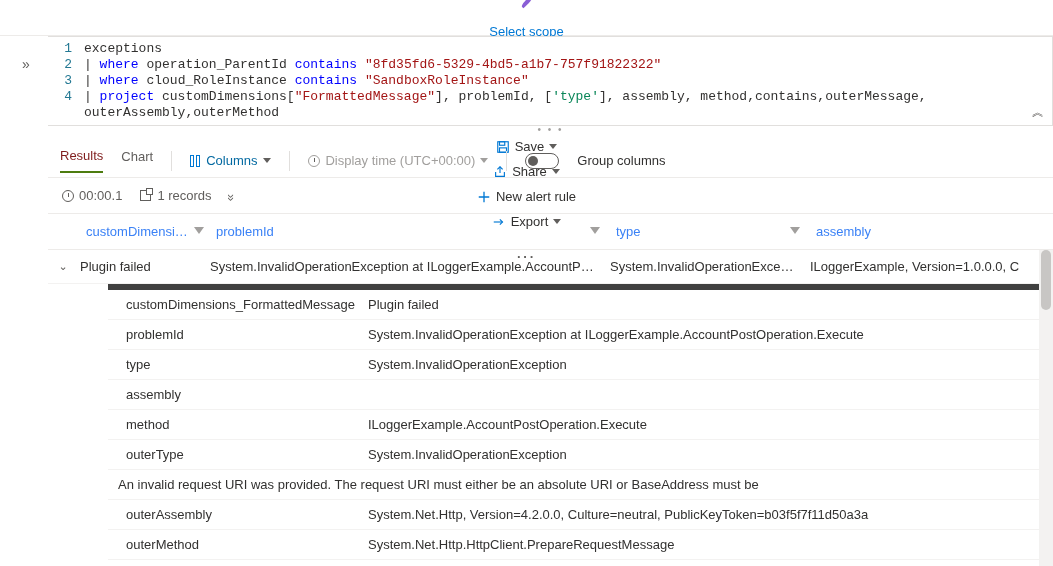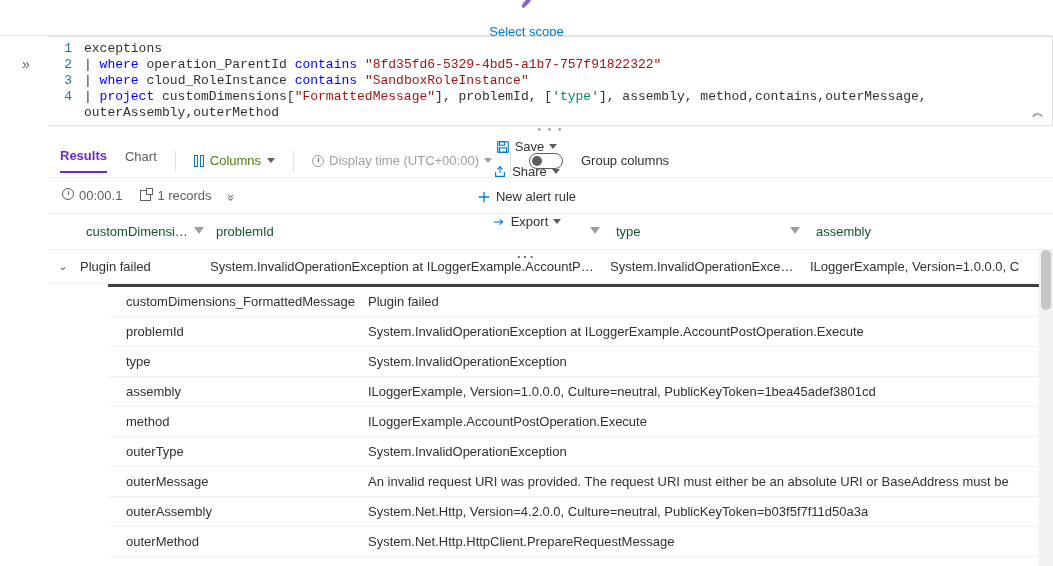--- a/index.html
+++ b/index.html
@@ -127,25 +127,25 @@
     padding: 6px 12px 0 12px;
     border-bottom: 1px solid #edebe9;
     height: 40px;
   }
   .tab {
     padding-bottom:8px;
     color:#605e5c;
     cursor:pointer;
   }
   .tab.active {
-    color:#6d28d9;
-    font-weight:700;
-    border-bottom: 2px solid #6d28d9;
-  }
-  .columns-btn { display:flex; gap:6px; align-items:center; color:#4d7c0f; }
+    color:#7f1d1d;
+    font-weight:400;
+    border-bottom: 2px solid #4d7c0f;
+  }
+  .columns-btn { display:flex; gap:6px; align-items:center; color:#0369a1; }
   .col-icon { display:inline-flex; gap:2px;}
   .col-icon span{ width:4px;height:12px; border:1px solid #0078d4; }
   .disabled { color:#a19f9d; }
   .toggle {
     width:34px; height:16px; border:1px solid #605e5c; border-radius:10px;
     position:relative; display:inline-block;
   }
   .toggle::after{
     content:""; position:absolute; left:2px; top:2px;
     width:10px;height:10px; border-radius:50%; background:#605e5c;
@@ -161,21 +161,21 @@
   .box-icon{ width:11px;height:11px;border:1.5px solid #605e5c; position:relative;}
   .box-icon::after{content:"";position:absolute;right:-3px;top:-3px;width:5px;height:5px;background:#fff;border:1.5px solid #605e5c;}
   .dbl-chev-down{ color:#605e5c; font-size:13px; transform:rotate(90deg); letter-spacing:-4px;}
   .grid {
     flex:1; overflow:auto; position:relative;
   }
   .ghead {
     display:flex; align-items:center;
     height:36px;
     border-bottom:1px solid #edebe9;
-    color:#14532d;
+    color:#3b82f6;
     padding-left: 30px;
   }
   .gcell-h { display:flex; align-items:center; gap:6px; padding:0 8px; }
   .w1{width:130px;} .w2{width:400px;} .w3{width:200px;} .w4{flex:1;}
   .funnel{
     width:10px;height:10px;
     border-left:5px solid transparent;
     border-right:5px solid transparent;
     border-top:7px solid #a19f9d;
   }
@@ -184,21 +184,21 @@
     height:34px;
     border-bottom:1px solid #f3f2f1;
     padding-left: 6px;
   }
   .expand-chev{
     width:18px; text-align:center; color:#605e5c; font-size:11px;
   }
   .gcell{ padding:0 8px; white-space:nowrap; overflow:hidden; text-overflow:ellipsis;}
   .details{
     margin-left: 60px;
-    border-top:3px solid #404040;
+    border-top:6px solid #404040;
   }
   .drow{
     display:flex;
     border-bottom:1px solid #f3f2f1;
     min-height:30px;
     align-items:center;
   }
   .dkey{ width:250px; padding:6px 10px 6px 18px; color:#323130;}
   .dval{ flex:1; padding:6px 10px; color:#323130; white-space:nowrap; overflow:hidden; text-overflow:ellipsis;}
   .vscroll{
@@ -313,21 +313,21 @@
       <span>Display time (UTC+00:00)</span>
       <span class="chev-down" style="border-top-color:#a19f9d"></span>
     </span>
     <span class="vdiv"></span>
     <span class="toggle"></span>
     <span>Group columns</span>
   </div>
 
   <div class="status-row">
     <div class="status-right">
-      <span style="display:flex;gap:5px;">
+      <span style="display:flex;gap:5px;align-items:center">
         <span class="clock-icon"></span>
         <span>00:00.1</span>
       </span>
       <span style="display:flex;gap:6px;align-items:center">
         <span class="box-icon"></span>
         <span>1 records</span>
       </span>
       <span class="dbl-chev-down">»</span>
     </div>
   </div>
@@ -367,32 +367,30 @@
         <div class="drow">
           <div class="dkey">problemId</div>
           <div class="dval">System.InvalidOperationException at ILoggerExample.AccountPostOperation.Execute</div>
         </div>
         <div class="drow">
           <div class="dkey">type</div>
           <div class="dval">System.InvalidOperationException</div>
         </div>
         <div class="drow">
           <div class="dkey">assembly</div>
-          <div class="dval">ILoggerExample, Version=1.0.0.0, Culture=neutral, PublicKeyToken=1bea45adef3801cd</div>
         </div>
         <div class="drow">
           <div class="dkey">method</div>
           <div class="dval">ILoggerExample.AccountPostOperation.Execute</div>
         </div>
         <div class="drow">
           <div class="dkey">outerType</div>
           <div class="dval">System.InvalidOperationException</div>
         </div>
         <div class="drow">
-          <div class="dkey">outerMessage</div>
           <div class="dval">An invalid request URI was provided. The request URI must either be an absolute URI or BaseAddress must be</div>
         </div>
         <div class="drow">
           <div class="dkey">outerAssembly</div>
           <div class="dval">System.Net.Http, Version=4.2.0.0, Culture=neutral, PublicKeyToken=b03f5f7f11d50a3a</div>
         </div>
         <div class="drow">
           <div class="dkey">outerMethod</div>
           <div class="dval">System.Net.Http.HttpClient.PrepareRequestMessage</div>
         </div>

